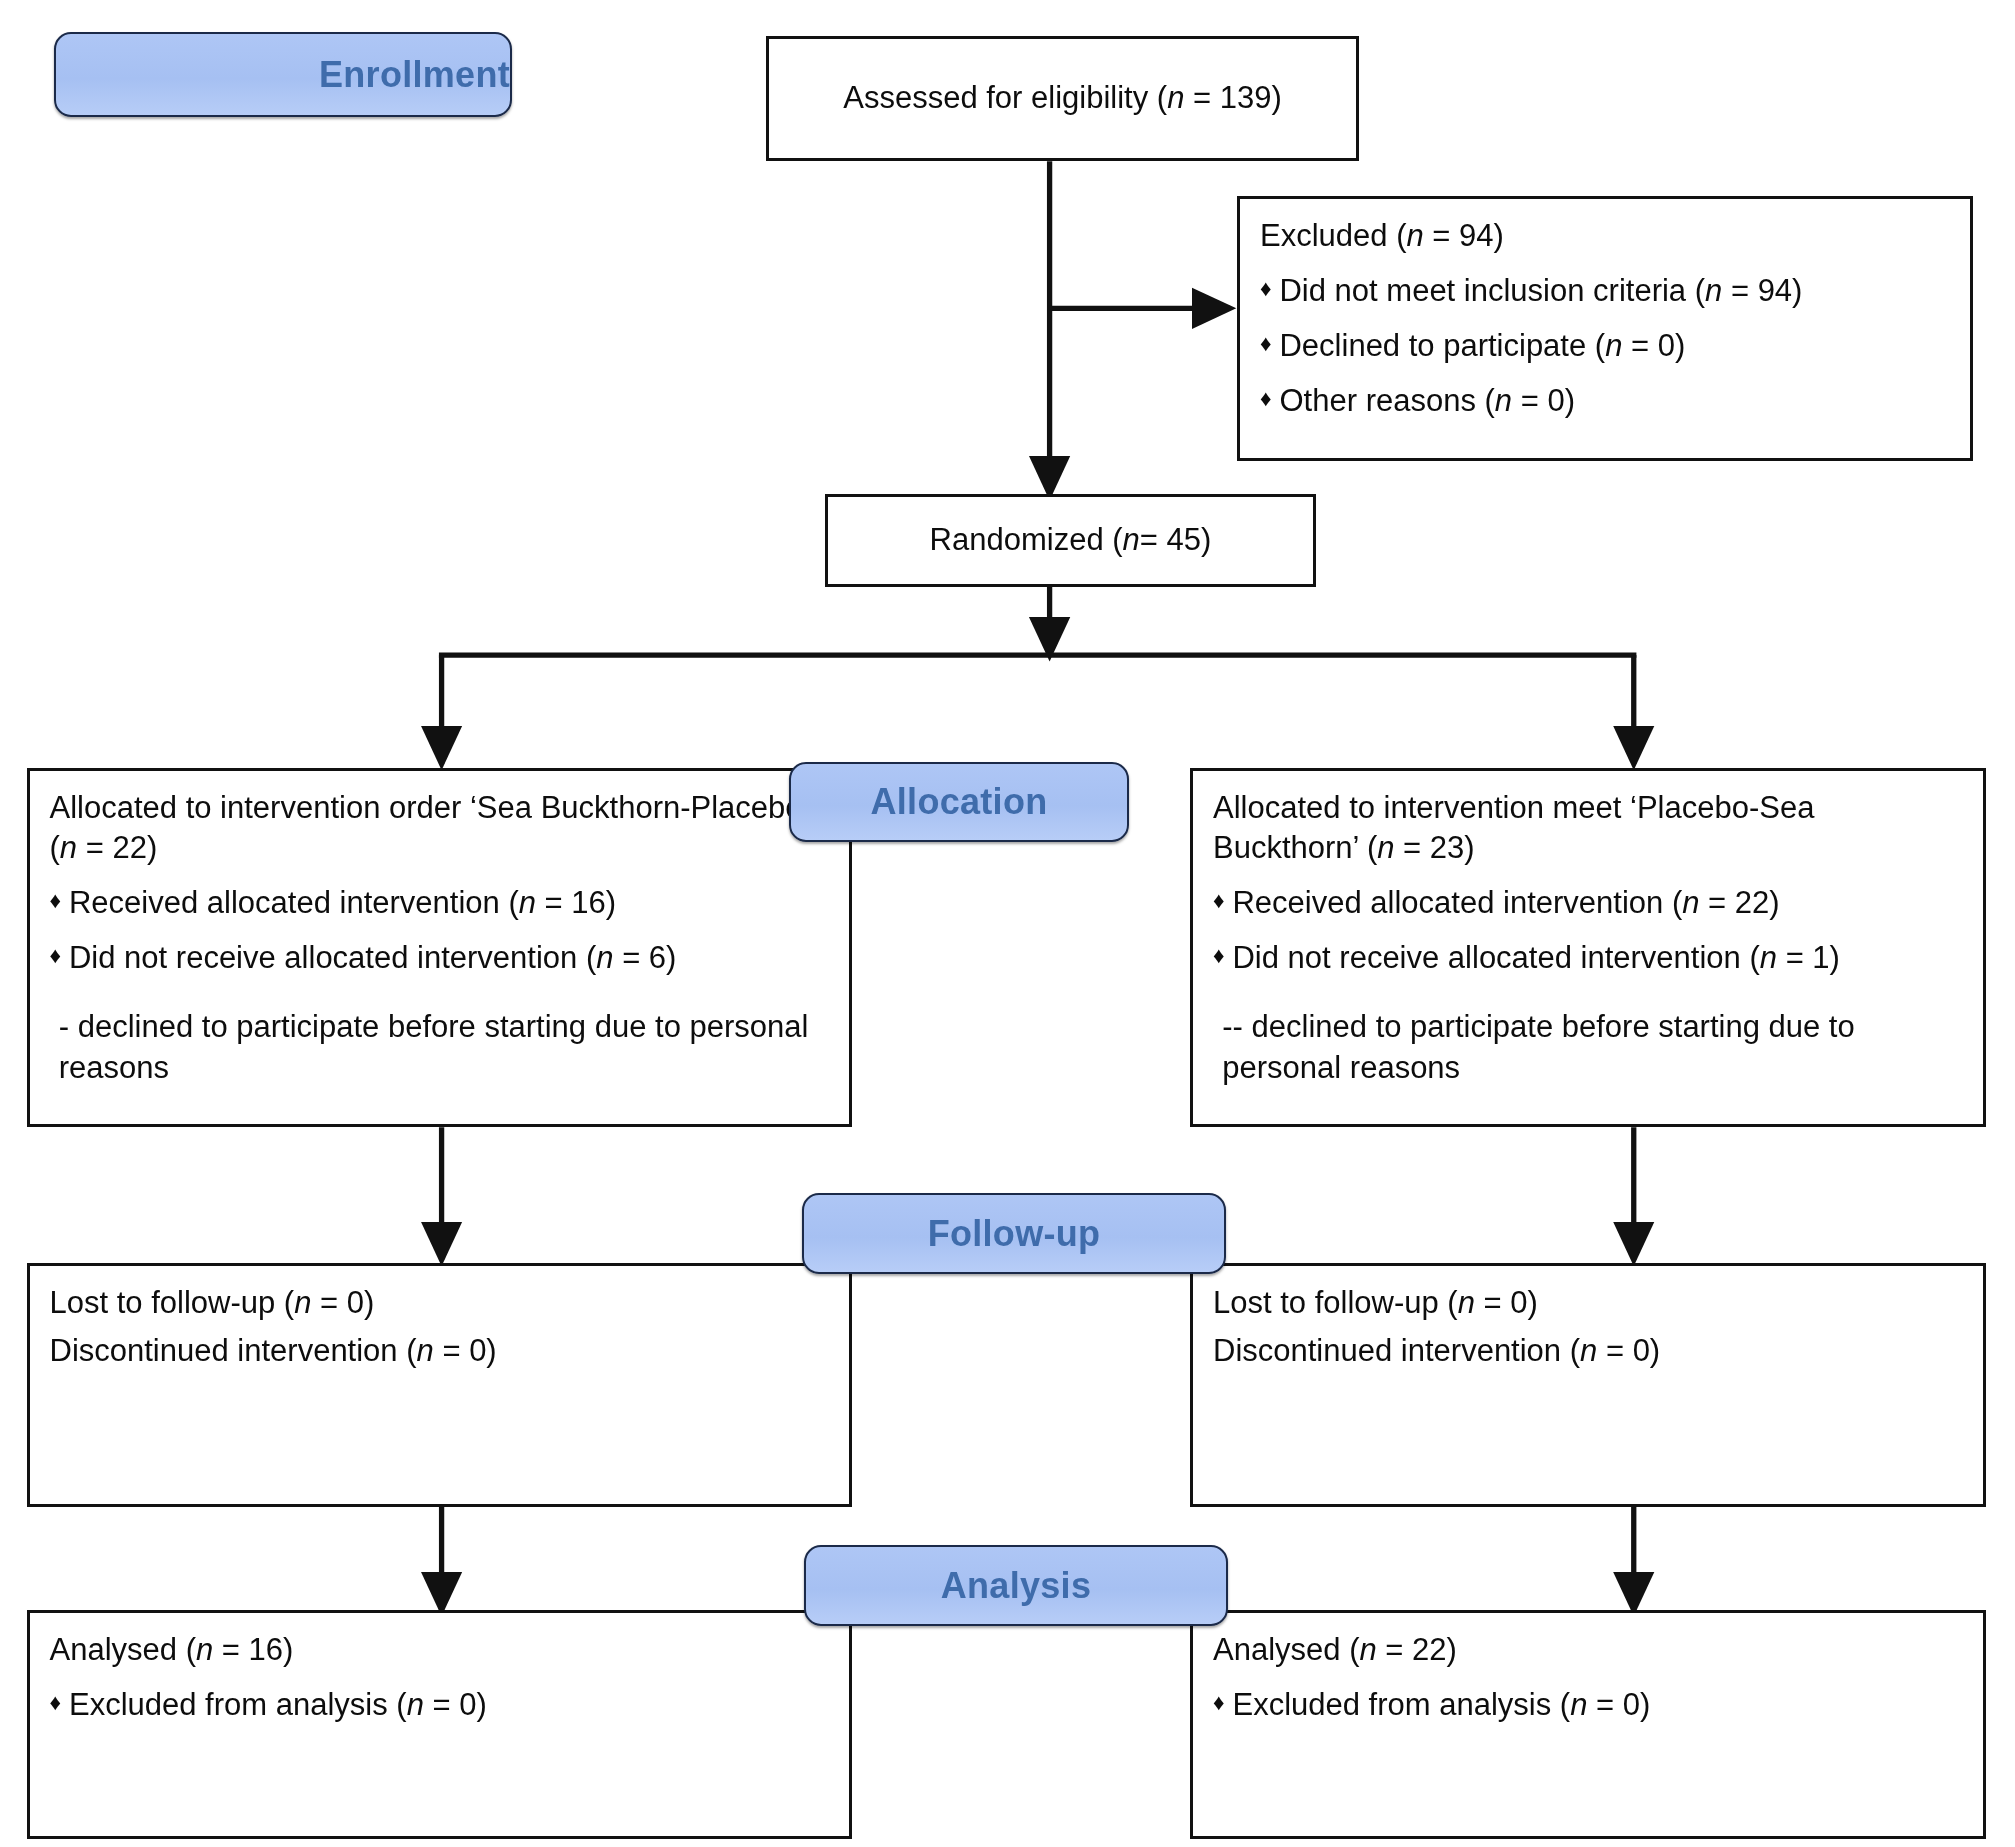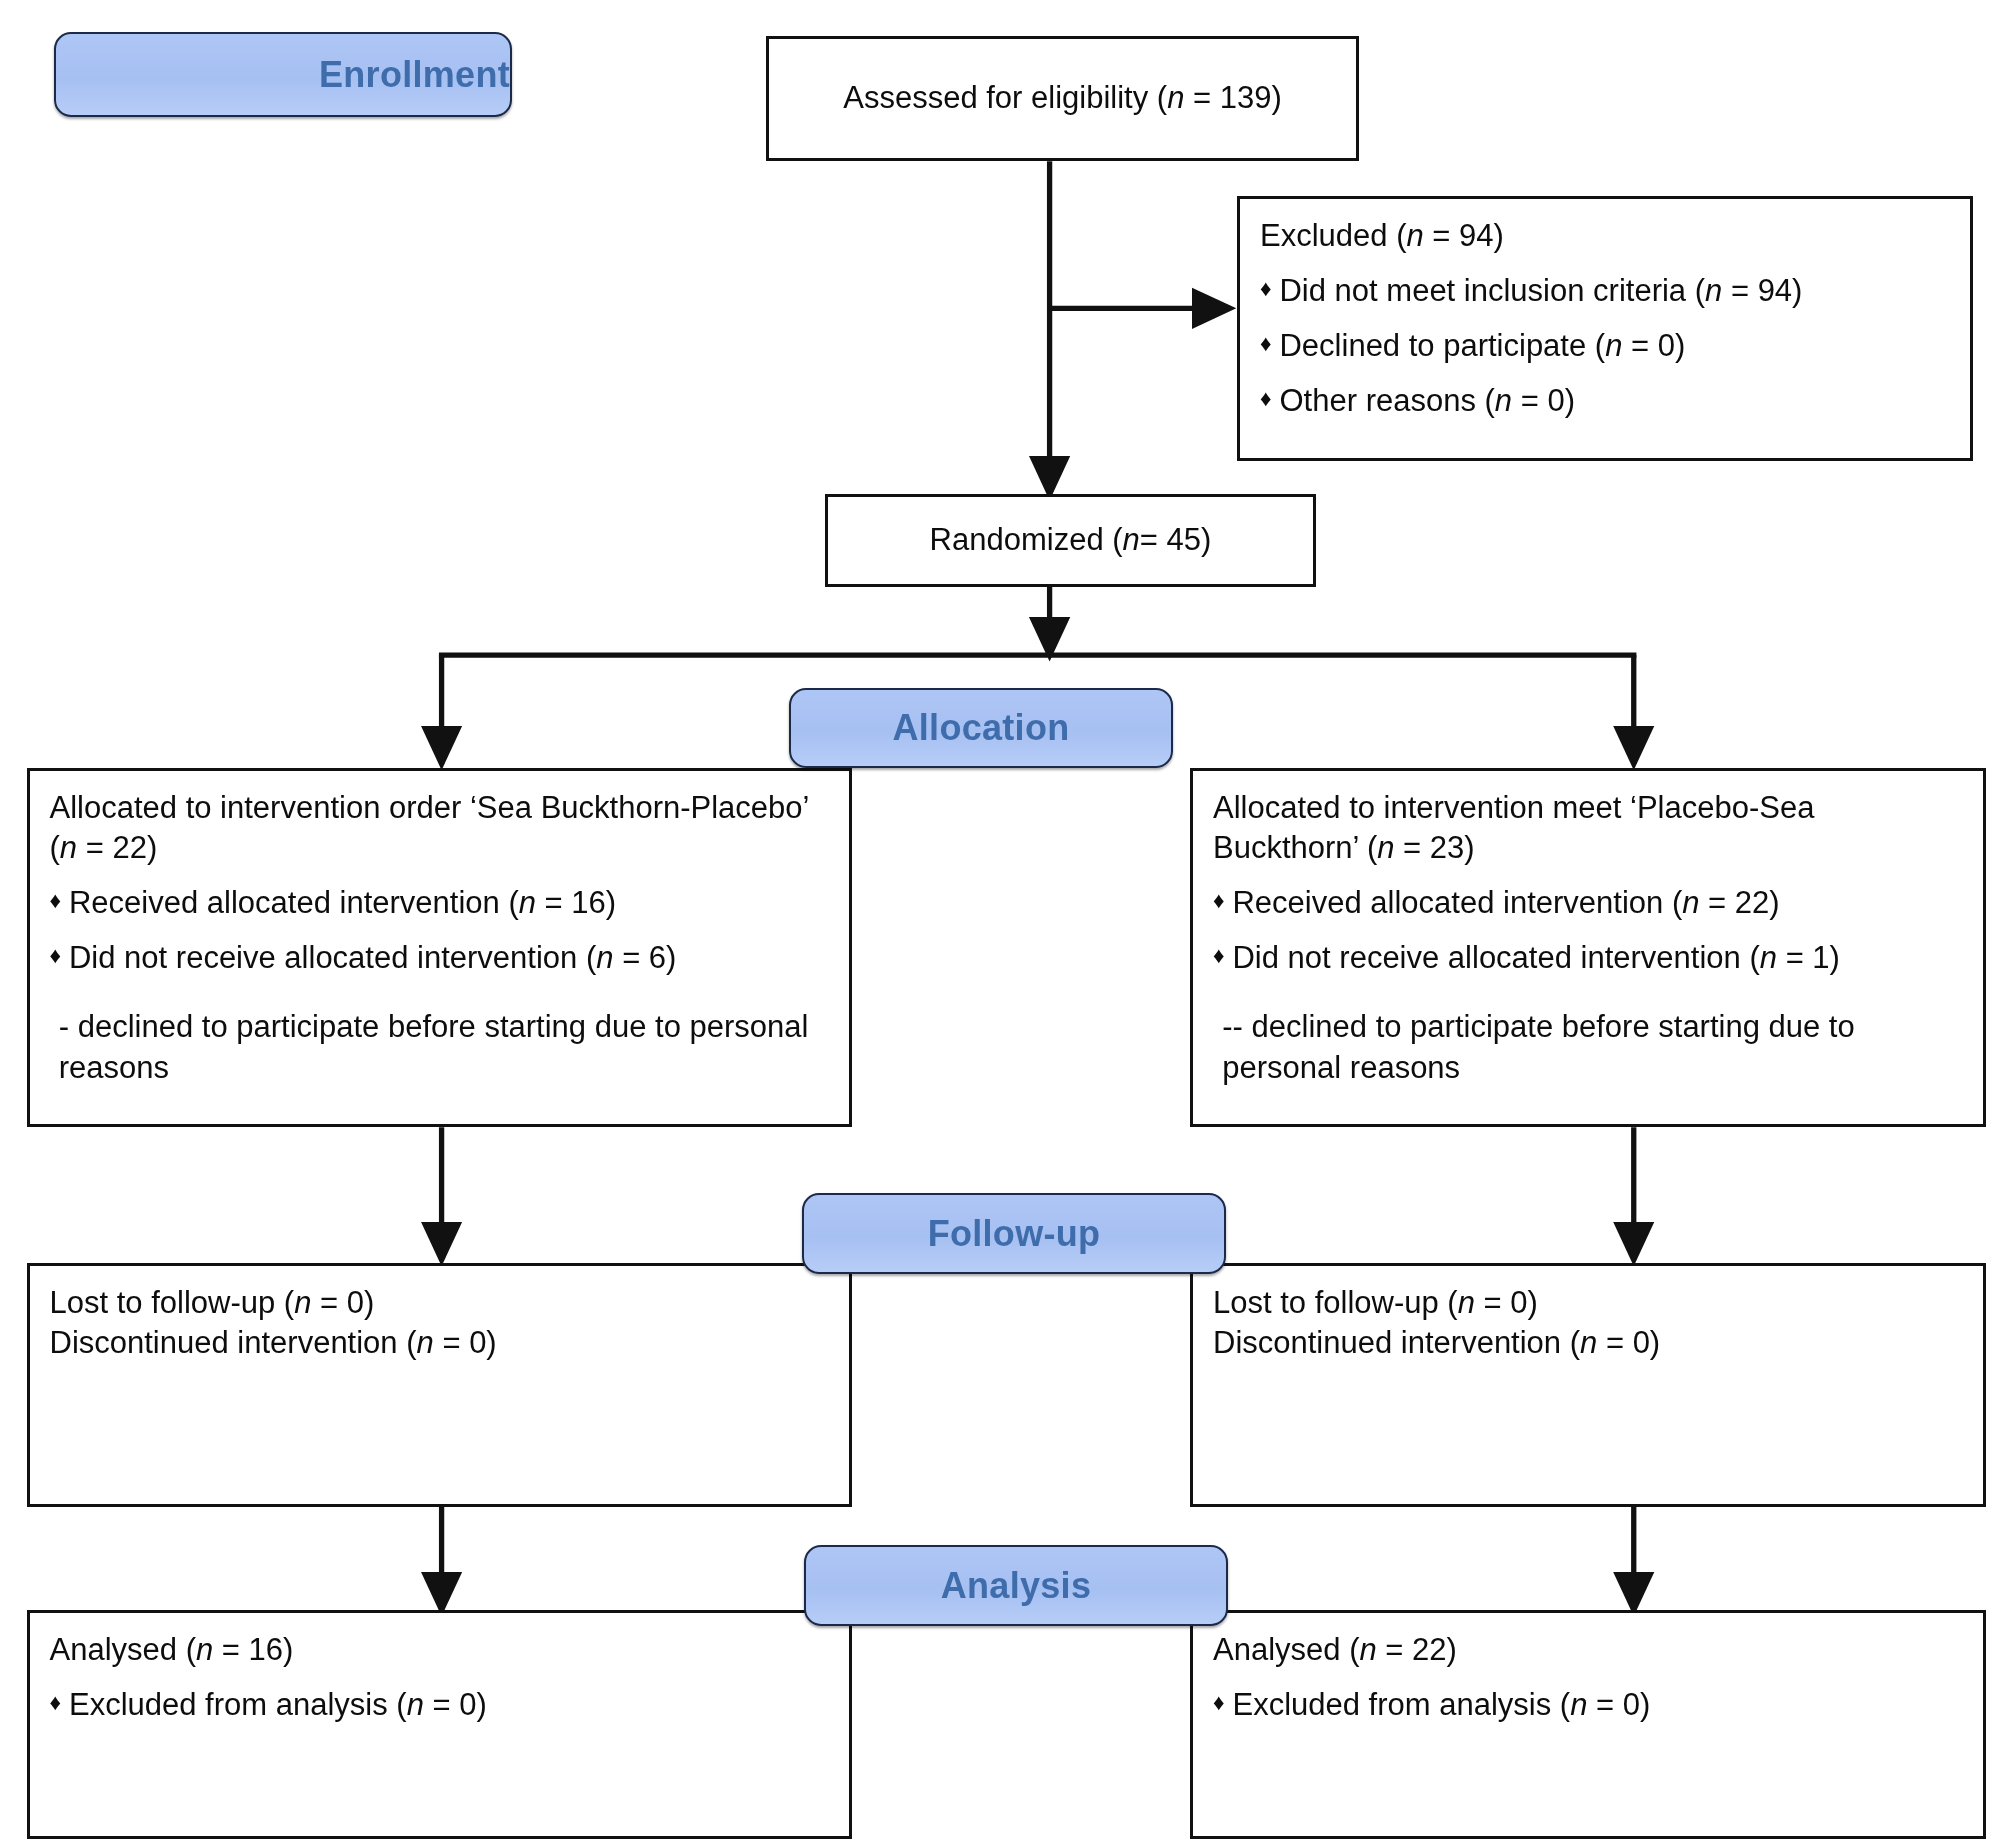--- a/index.html
+++ b/index.html
@@ -45,21 +45,21 @@
     align-items: center;
     justify-content: center;
     height: 100%;
     padding: 0 13.3px;
     text-align: right;
   }
   .line {
     white-space: normal;
   }
   .line + .line {
-    margin-top: 0px;
+    margin-top: 8px;
   }
   .gapline {
     margin-top: 26.5px;
   }
   
   .bullet {
     display: flex;
     align-items: flex-start;
     margin-top: 14.6px;
   }
@@ -199,21 +199,21 @@
 
       <div class="bullet">
         <span class="dia">♦</span>
         <span class="btxt"><span>Did not receive allocated intervention (</span><span class="ital">n</span><span> = 1)</span></span>
       </div>
 
       <div class="subline">-- declined to participate before starting due to personal reasons</div>
     </div>
   </div>
 
-  <div class="badge" style="left:789px; top:688px; width:384px; height:80px;">
+  <div class="badge" style="left:789px; top:762px; width:340px; height:80px;">
     <span>Allocation</span>
   </div>
 
   <div class="box" style="left:26.5px; top:1263px; width:825px; height:244px;">
     <div class="inner">
       <div class="line"><span>Lost to follow-up (</span><span class="ital">n</span><span> = 0)</span></div>
 
       <div class="line gapline"><span>Discontinued intervention (</span><span class="ital">n</span><span> = 0)</span></div>
     </div>
   </div>

